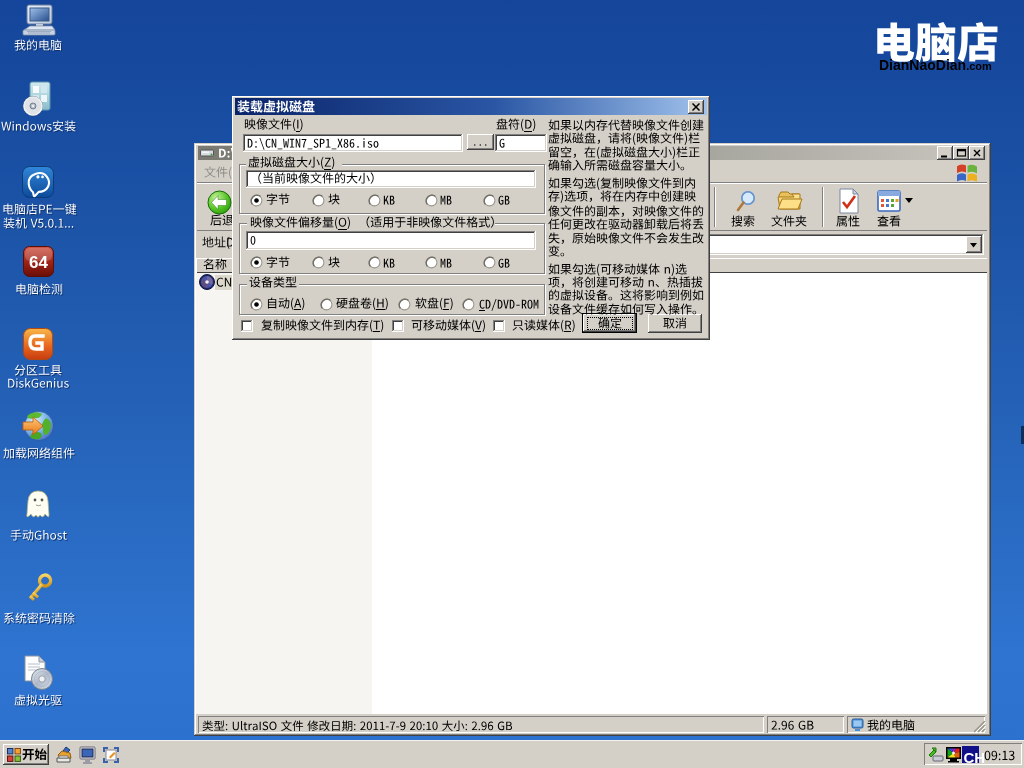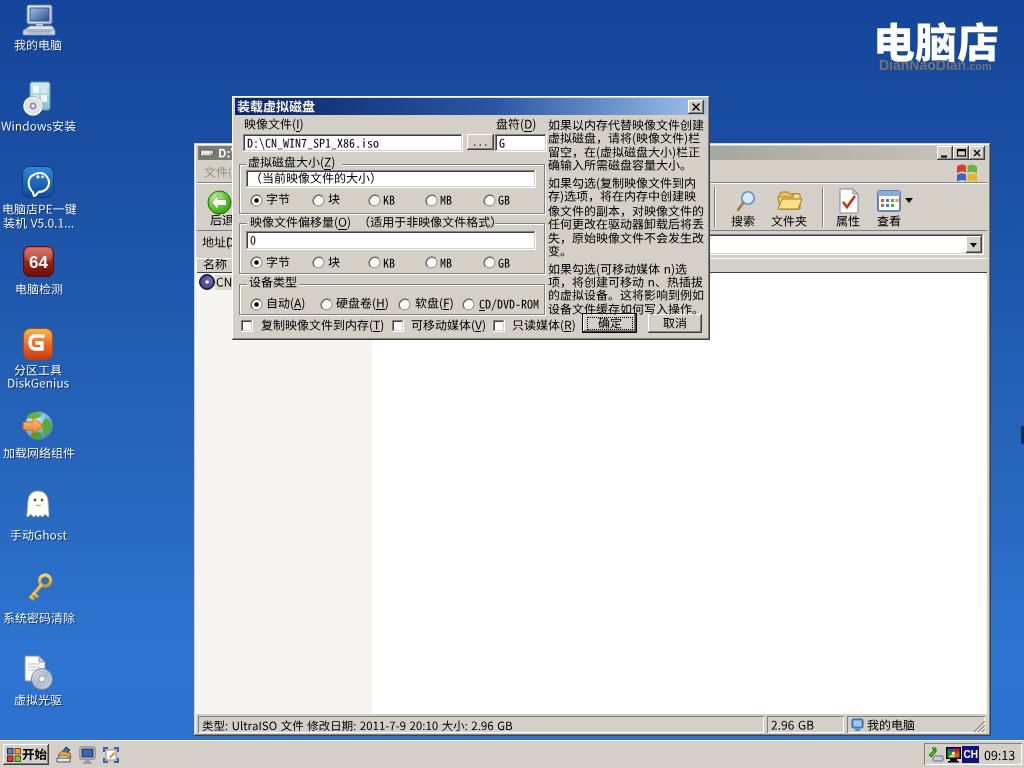--- a/index.html
+++ b/index.html
@@ -13,21 +13,21 @@
 .etch{border:1px solid #808080;box-shadow:inset 1px 1px 0 #fff,1px 1px 0 #fff}
 </style></head><body>
 <div class="a" style="left:1021px;top:426px;width:3px;height:18px;background:#0e2f5e"></div>
 <svg class="t" style="left:873.0px;top:21.0px" width="126.0" height="48.7">
     <g transform="translate(0,37.0) scale(0.042000)" fill="#fff">
       <use href="#g0" x="0"></use>
       <use href="#g1" x="1000"></use>
       <use href="#g2" x="2000"></use>
     </g>
   </svg>
-<div class="a" style="left:879px;top:57px;color:#737373;font-weight:bold;font-size:14px;font-family:'Liberation Sans',sans-serif">DianNaoDian<span style="font-size:11px">.com</span></div>
+<div class="a" style="left:879px;top:57px;color:#000000;font-weight:bold;font-size:14px;font-family:'Liberation Sans',sans-serif">DianNaoDian<span style="font-size:11px">.com</span></div>
 <svg class="a" style="left:22px;top:4px" width="34" height="34" viewBox="0 0 34 34">
 <defs>
       <linearGradient id="mc1" x1="0" y1="0" x2="1" y2="1">
         <stop offset="0" stop-color="#e9f1fb"></stop>
         <stop offset="1" stop-color="#b9c8de"></stop>
       </linearGradient>
 <linearGradient id="mc2" x1="0" y1="0" x2="1" y2="1">
         <stop offset="0" stop-color="#9fc0ea"></stop>
         <stop offset="1" stop-color="#274f8d"></stop>
       </linearGradient>
@@ -1259,21 +1259,21 @@
 <path d="M0 0 L-2 -4.5 L3 -4.5 Z" fill="#8828c8"></path>
 <path d="M0 0 L3 -4.5 L6 -4.5 L6 -1 Z" fill="#e02020"></path>
 <path d="M0 0 L6 -1 L6 4.5 L2 4.5 Z" fill="#e06010"></path>
 <path d="M0 0 L2 4.5 L-6 4.5 Z" fill="#e8e020"></path>
 <circle cx="0" cy="0" r="1.5" fill="#f0f0f0"></circle>
     </g>
 <rect x="5" y="13" width="7" height="2" fill="#000"></rect>
     <rect x="3" y="15" width="11" height="1.5" fill="#000"></rect>
   </svg>
 <div class="a" style="left:962px;top:746px;width:17px;height:17px;background:#101088"></div>
-<div class="a" style="left:963.5px;top:748.5px;color:#fff;font-size:10px;font-weight:bold;font-family:'Liberation Sans'">CH</div>
+<div class="a" style="left:963.5px;top:748.5px;color:#fff;font-size:15px;font-weight:bold;font-family:'Liberation Sans'">CH</div>
 <svg class="t" style="left:984.0px;top:748.5px" width="31.2" height="14.5">
     <g transform="translate(0,11.0) scale(0.012500)" fill="#000">
       <use href="#g25" x="0"></use>
       <use href="#g96" x="555"></use>
       <use href="#g81" x="1110"></use>
       <use href="#g26" x="1388"></use>
       <use href="#g239" x="1943"></use>
     </g>
   </svg>
 <svg width="0" height="0" style="position:absolute">

